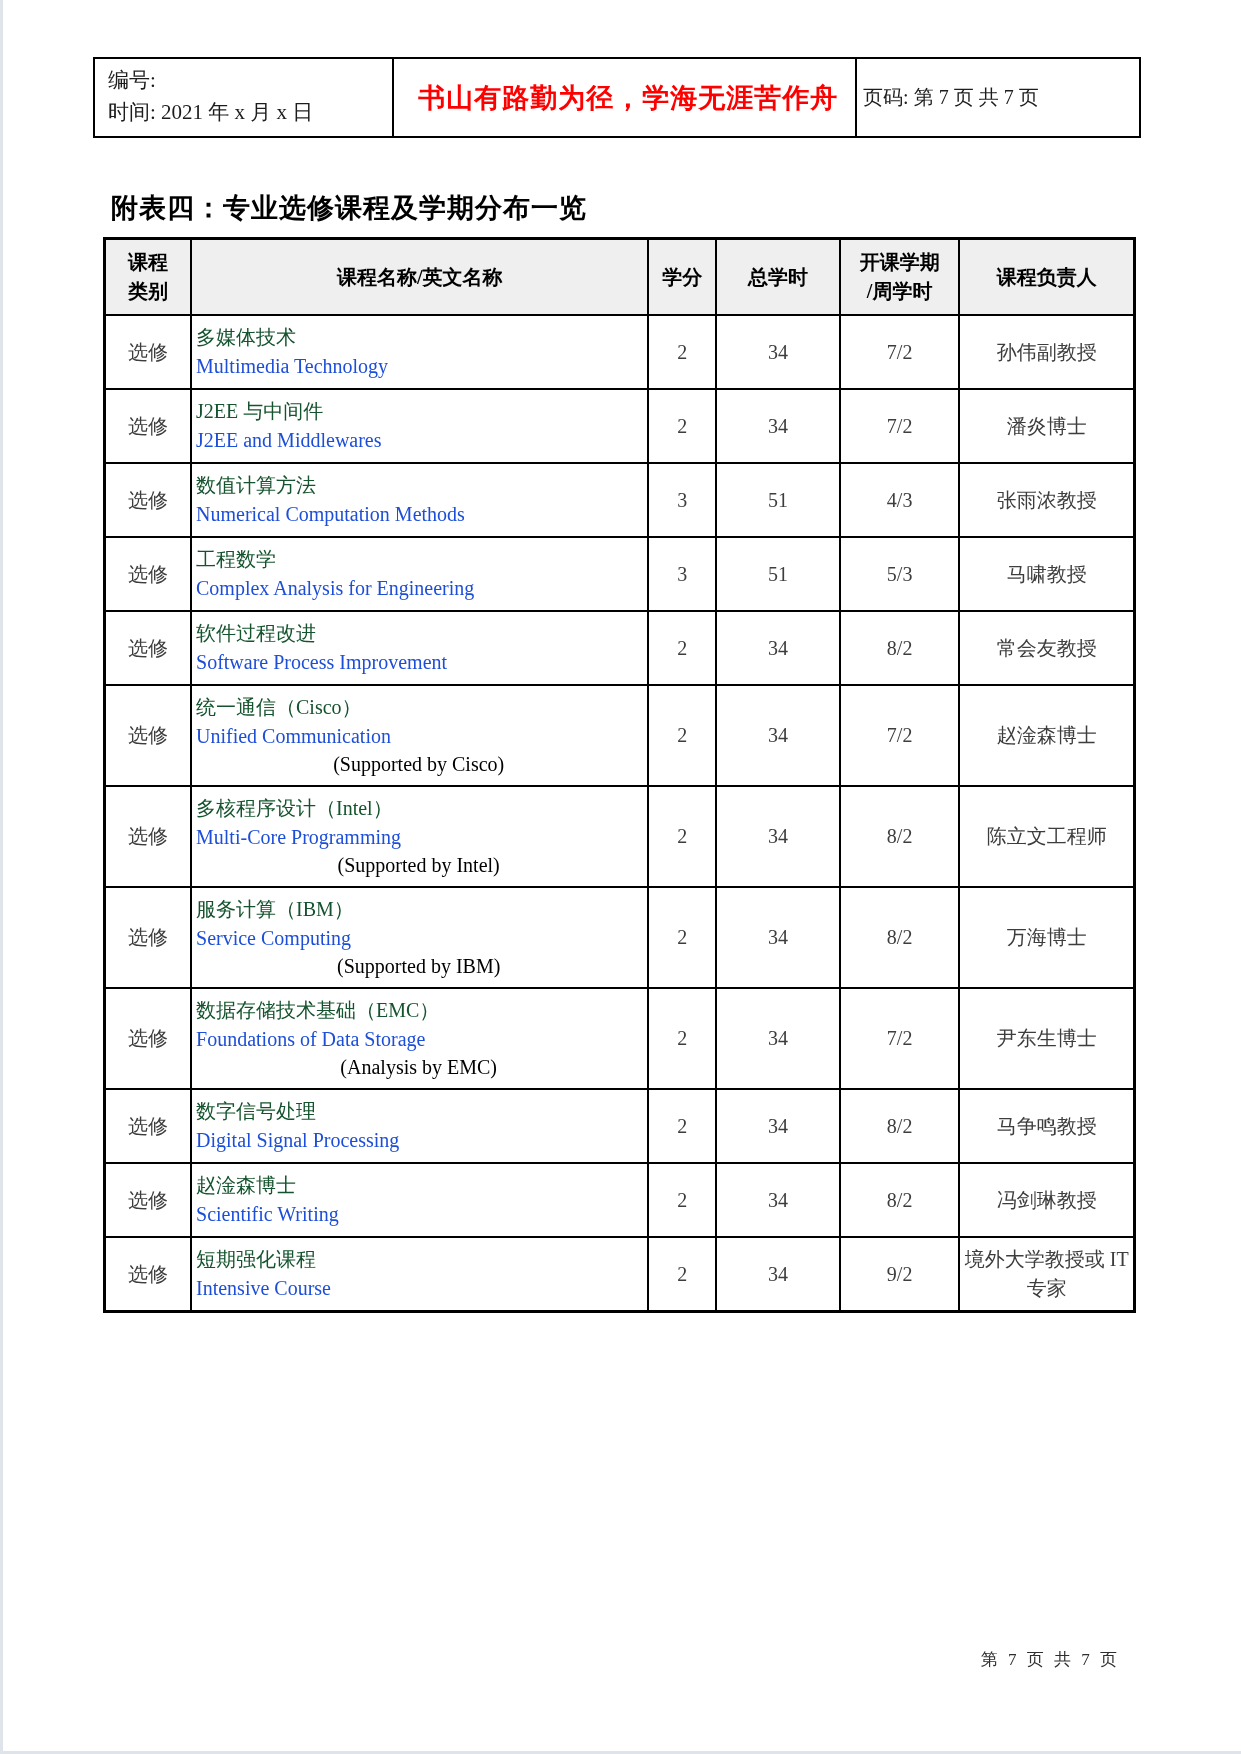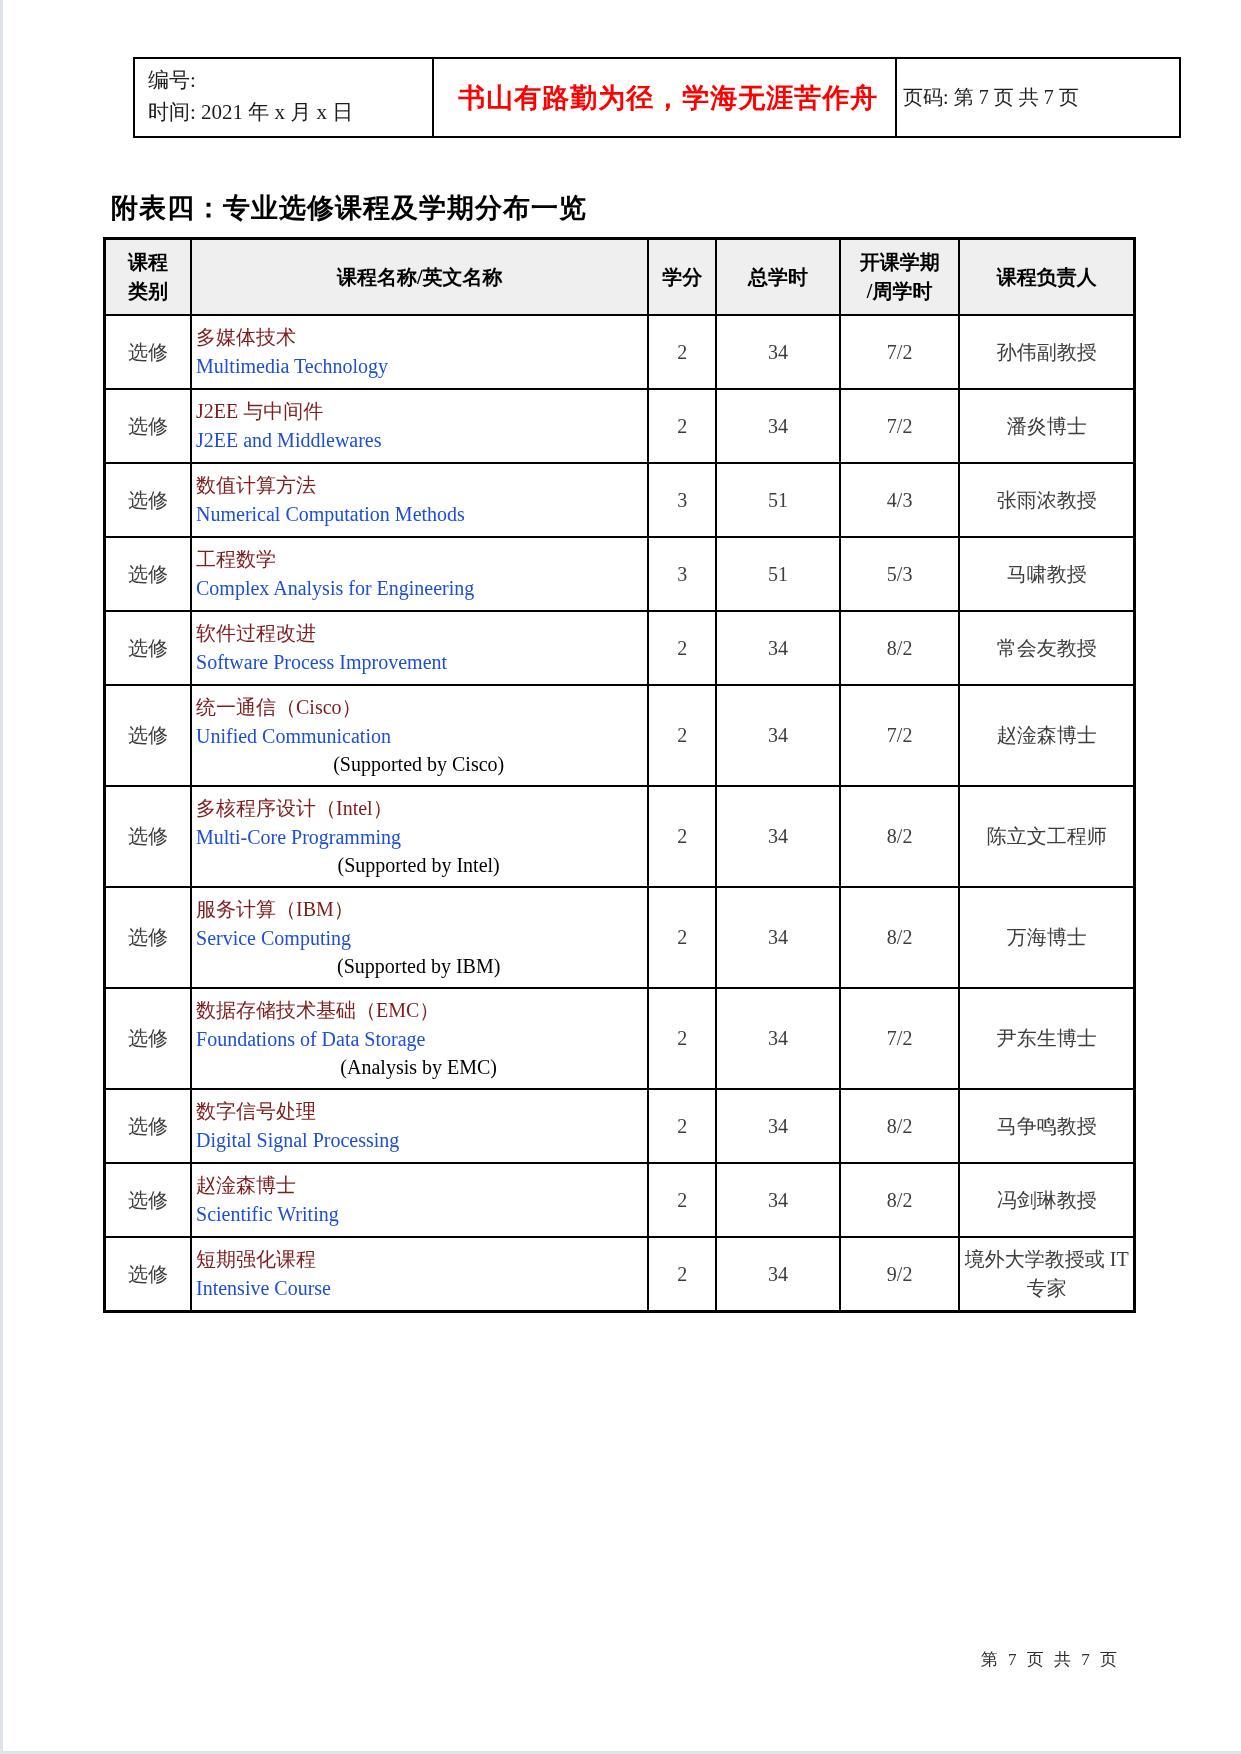--- a/index.html
+++ b/index.html
@@ -16,21 +16,20 @@
     border-left: 3px solid #dfe3ea;
     border-bottom: 3px solid #dfe3ea;
   }
 
   
   .header-box {
     position: absolute; left: 90px; top: 57px;
     width: 1048px; height: 81px;
     border: 2px solid #000;
     display: flex;
-    margin-left: 40px;
   }
   .hb-cell { height: 100%; }
   .hb-left {
     width: 28.6%;
     border-right: 2px solid #000;
     padding: 5px 0 0 13px;
     font-size: 21px; line-height: 32px; color: #1c1c1c;
   }
   .hb-mid {
     width: 44.4%;
@@ -83,21 +82,21 @@
   table.courses td {
     vertical-align: middle;
     font-size: 20px; color: #3d3d3d;
     padding: 7px 4px;
     line-height: 29px;
   }
   td.c-cat    { text-align: center; }
   td.c-num    { text-align: center; white-space: pre-line; }
   td.c-leader { text-align: center; padding-left: 2px; padding-right: 2px; }
   td.c-name   { text-align: left; padding-left: 12px; padding-right: 6px; }
-  td.c-name .zh { color: #7f1d1d; }
+  td.c-name .zh { color: #14532d; }
   td.c-name .en { color: #1d4ed8; }
   td.c-name .sup {
     text-align: center; color: #000000; line-height: 27px; padding-right: 2px;
   }
 
   
   .page-footer {
     position: absolute; top: 1648px; right: 121px;
     font-size: 17px; color: #2e2e2e;
     letter-spacing: 3px;

